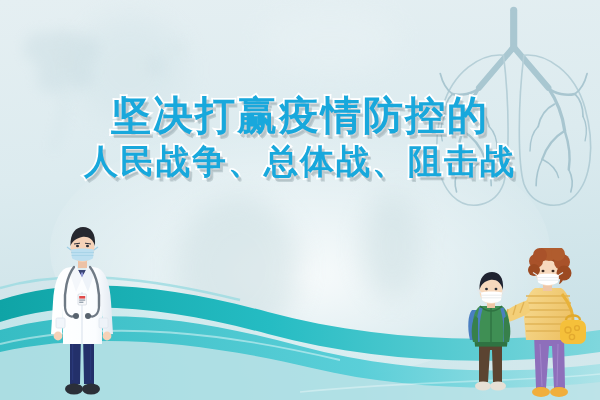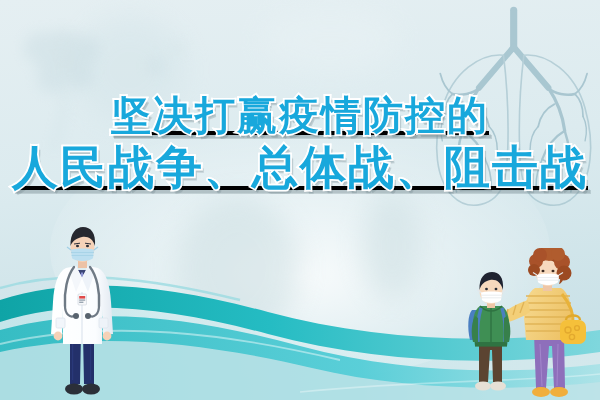--- a/index.html
+++ b/index.html
@@ -29,37 +29,36 @@
   }
 
   
   .headline {
     position: absolute;
     left: 0;
     top: 96px;
     width: 600px;
     text-align: center;
     z-index: 40;
-    text-decoration: underline;
   }
   .hl-line {
     display: block;
     font-family: "Liberation Serif", "DejaVu Serif", serif;
     font-weight: 700;
     color: #18a8dc;
     letter-spacing: 2px;
     line-height: 1.02;
     -webkit-text-stroke: 3.5px #ffffff;
     paint-order: stroke fill;
     text-shadow:
       3px 4px 0 rgba(120,138,146,0.30),
       2px 3px 1px rgba(120,138,146,0.22);
   }
   .hl-line-1 { font-size: 40px; }
-  .hl-line-2 { font-size: 46px; margin-top: 8px; }
+  .hl-line-2 { font-size: 34px; margin-top: 8px; }
 
   
   .figure { position: absolute; z-index: 30; }
   #doctor-figure { left: 36px; top: 222px; width: 92px; height: 178px; }
   #family-figure { left: 466px; top: 248px; width: 128px; height: 152px; }
 
   .caption-hidden {
     position: absolute;
     width: 1px; height: 1px;
     overflow: hidden;

